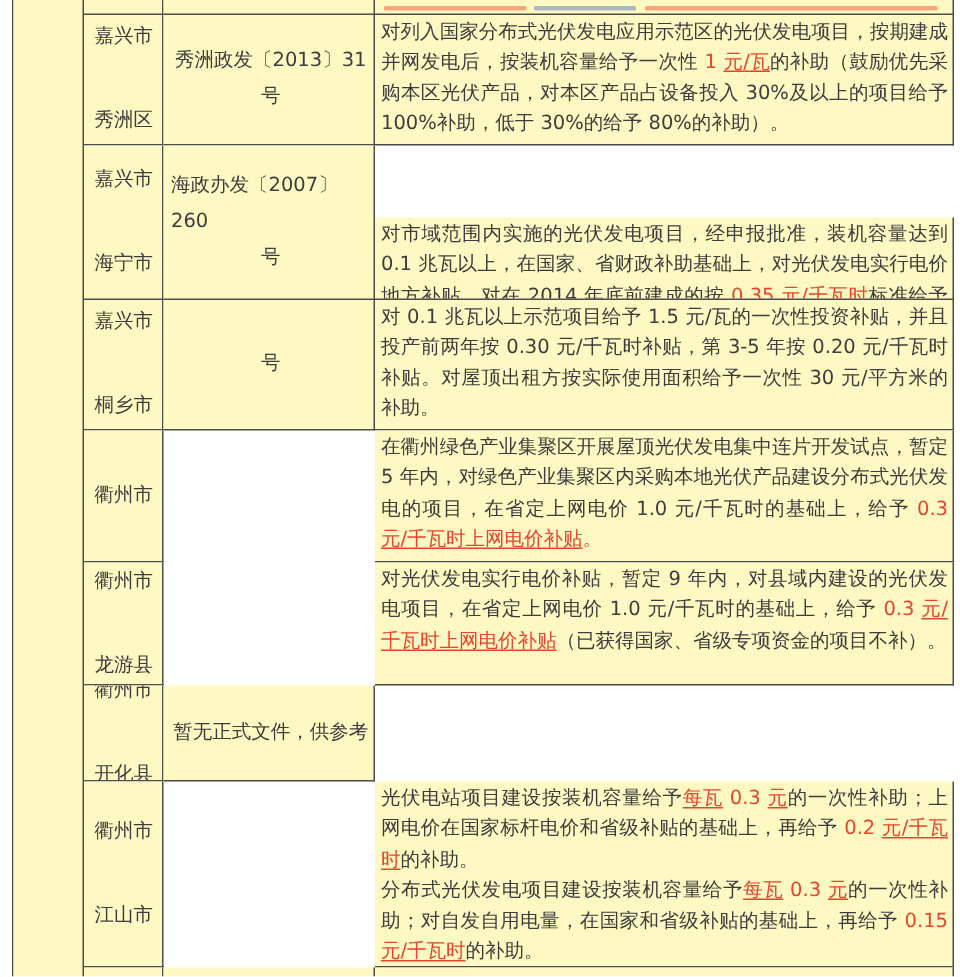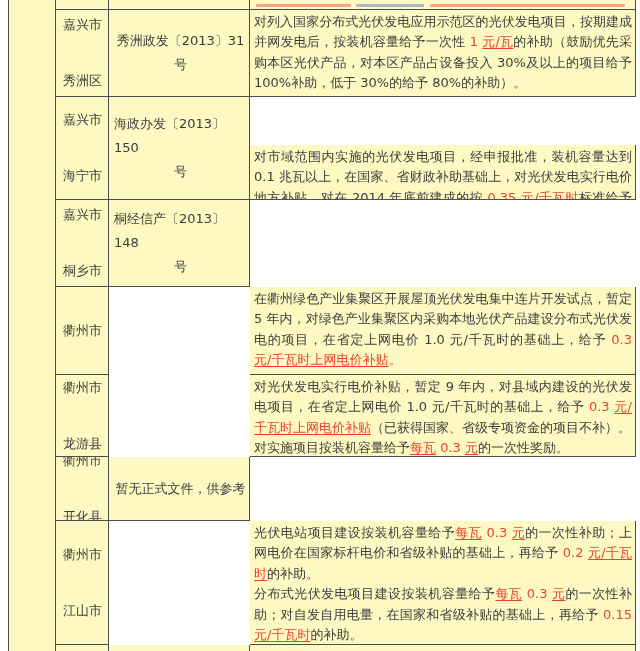--- a/index.html
+++ b/index.html
@@ -46,47 +46,49 @@
         <div class="dline">号</div>
       </div>
       <div class="cell desc" style="grid-area: 2 / 4;">
         <div class="para"><span>对列入国家分布式光伏发电应用示范区的光伏发电项目，按期建成并网发电后，按装机容量给予一次性 </span><span class="red">1 </span><span class="red u">元/瓦</span><span>的补助（鼓励优先采购本区光伏产品，对本区产品占设备投入 30%及以上的项目给予 100%补助，低于 30%的给予 80%的补助）。</span></div>
       </div>
       <div class="cell city" style="grid-area: 3 / 2;">
         <div class="cline">嘉兴市</div>
         <div class="cline">海宁市</div>
       </div>
       <div class="cell doc" style="grid-area: 3 / 3;">
-        <div class="dline">海政办发〔2013〕150</div>
+        <div class="dline">海政办发〔2007〕260</div>
         <div class="dline">号</div>
       </div>
       <div class="cell desc" style="grid-area: 3 / 4; margin-top: 48px;">
         <div class="para"><span>对市域范围内实施的光伏发电项目，经申报批准，装机容量达到 0.1 兆瓦以上，在国家、省财政补助基础上，对光伏发电实行电价地方补贴。对在 2014 年底前建成的按 </span><span class="red">0.35 </span><span class="red u">元/千瓦时</span><span>标准给予补贴，连续补助五年；对屋顶资源提供方按装机容量给予 </span><span class="red">0.3 </span><span class="red u">元/瓦</span><span>一次性补助。</span></div>
       </div>
       <div class="cell city" style="grid-area: 4 / 2;">
         <div class="cline">嘉兴市</div>
         <div class="cline">桐乡市</div>
       </div>
       <div class="cell doc" style="grid-area: 4 / 3;">
-        <div class="dline">桐经信产〔2013〕148</div>
         <div class="dline">号</div>
+      </div>
+      <div class="cell desc" style="grid-area: 4 / 4;">
+        <div class="para"><span>对 0.1 兆瓦以上示范项目给予 1.5 元/瓦的一次性投资补贴，并且投产前两年按 0.30 元/千瓦时补贴，第 3-5 年按 0.20 元/千瓦时补贴。对屋顶出租方按实际使用面积给予一次性 30 元/平方米的补助。</span></div>
+        <div class="para"><span>采购本市光伏企业生产的产品，按采购价格的 15%给予奖励。</span></div>
       </div>
       <div class="cell city" style="grid-area: 5 / 2;">
         <div class="cline">衢州市</div>
       </div>
       <div class="cell desc" style="grid-area: 5 / 4;">
         <div class="para"><span>在衢州绿色产业集聚区开展屋顶光伏发电集中连片开发试点，暂定 5 年内，对绿色产业集聚区内采购本地光伏产品建设分布式光伏发电的项目，在省定上网电价 1.0 元/千瓦时的基础上，给予 </span><span class="red">0.3 </span><span class="red u">元/千瓦时上网电价补贴</span><span class="red">。</span></div>
       </div>
       <div class="cell city" style="grid-area: 6 / 2;">
         <div class="cline">衢州市</div>
         <div class="cline">龙游县</div>
       </div>
       <div class="cell desc" style="grid-area: 6 / 4;">
         <div class="para"><span>对光伏发电实行电价补贴，暂定 9 年内，对县域内建设的光伏发电项目，在省定上网电价 1.0 元/千瓦时的基础上，给予 </span><span class="red">0.3 </span><span class="red u">元/千瓦时上网电价补贴</span><span>（已获得国家、省级专项资金的项目不补）。</span></div>
-        <div class="para"><span>对实施项目按装机容量给予</span><span class="red u">每瓦</span><span class="red"> 0.3 </span><span class="red u">元</span><span>的一次性奖励。</span></div>
       </div>
       <div class="cell city" style="grid-area: 7 / 2;">
         <div class="cline">衢州市</div>
         <div class="cline">开化县</div>
       </div>
       <div class="cell doc" style="grid-area: 7 / 3;">
         <div class="dline">暂无正式文件，供参考</div>
       </div>
       <div class="cell city" style="grid-area: 8 / 2;">
         <div class="cline">衢州市</div>

